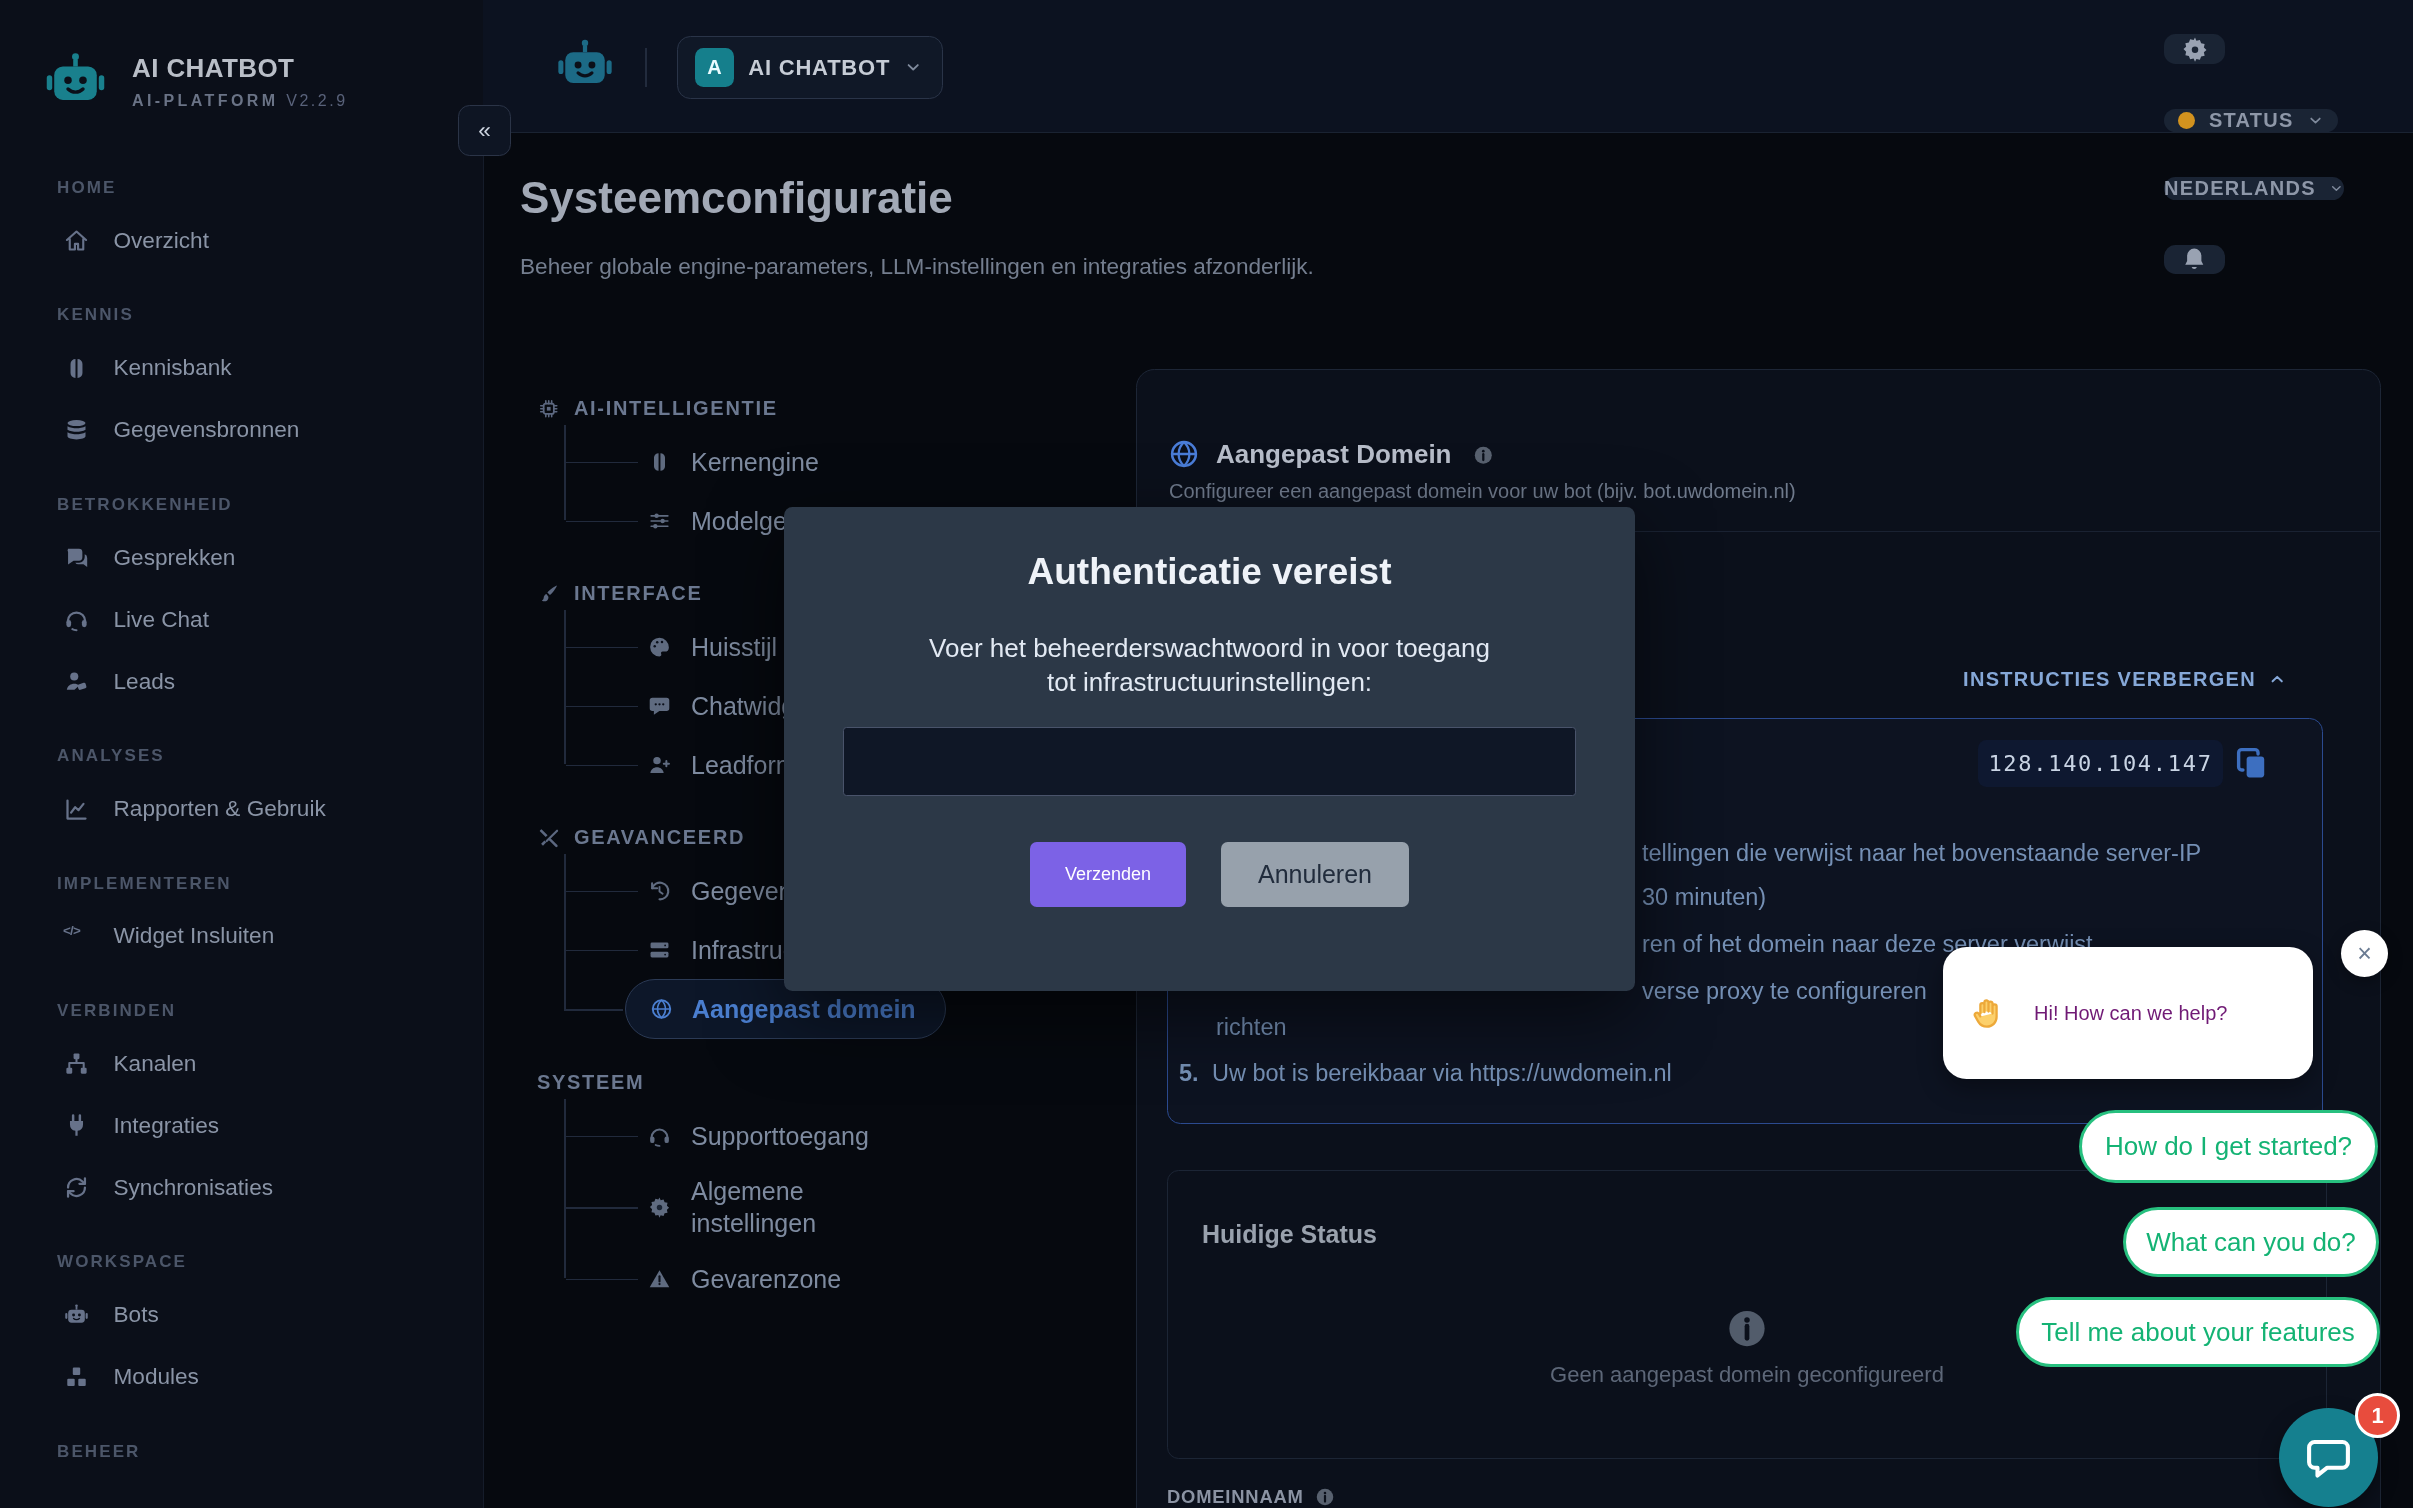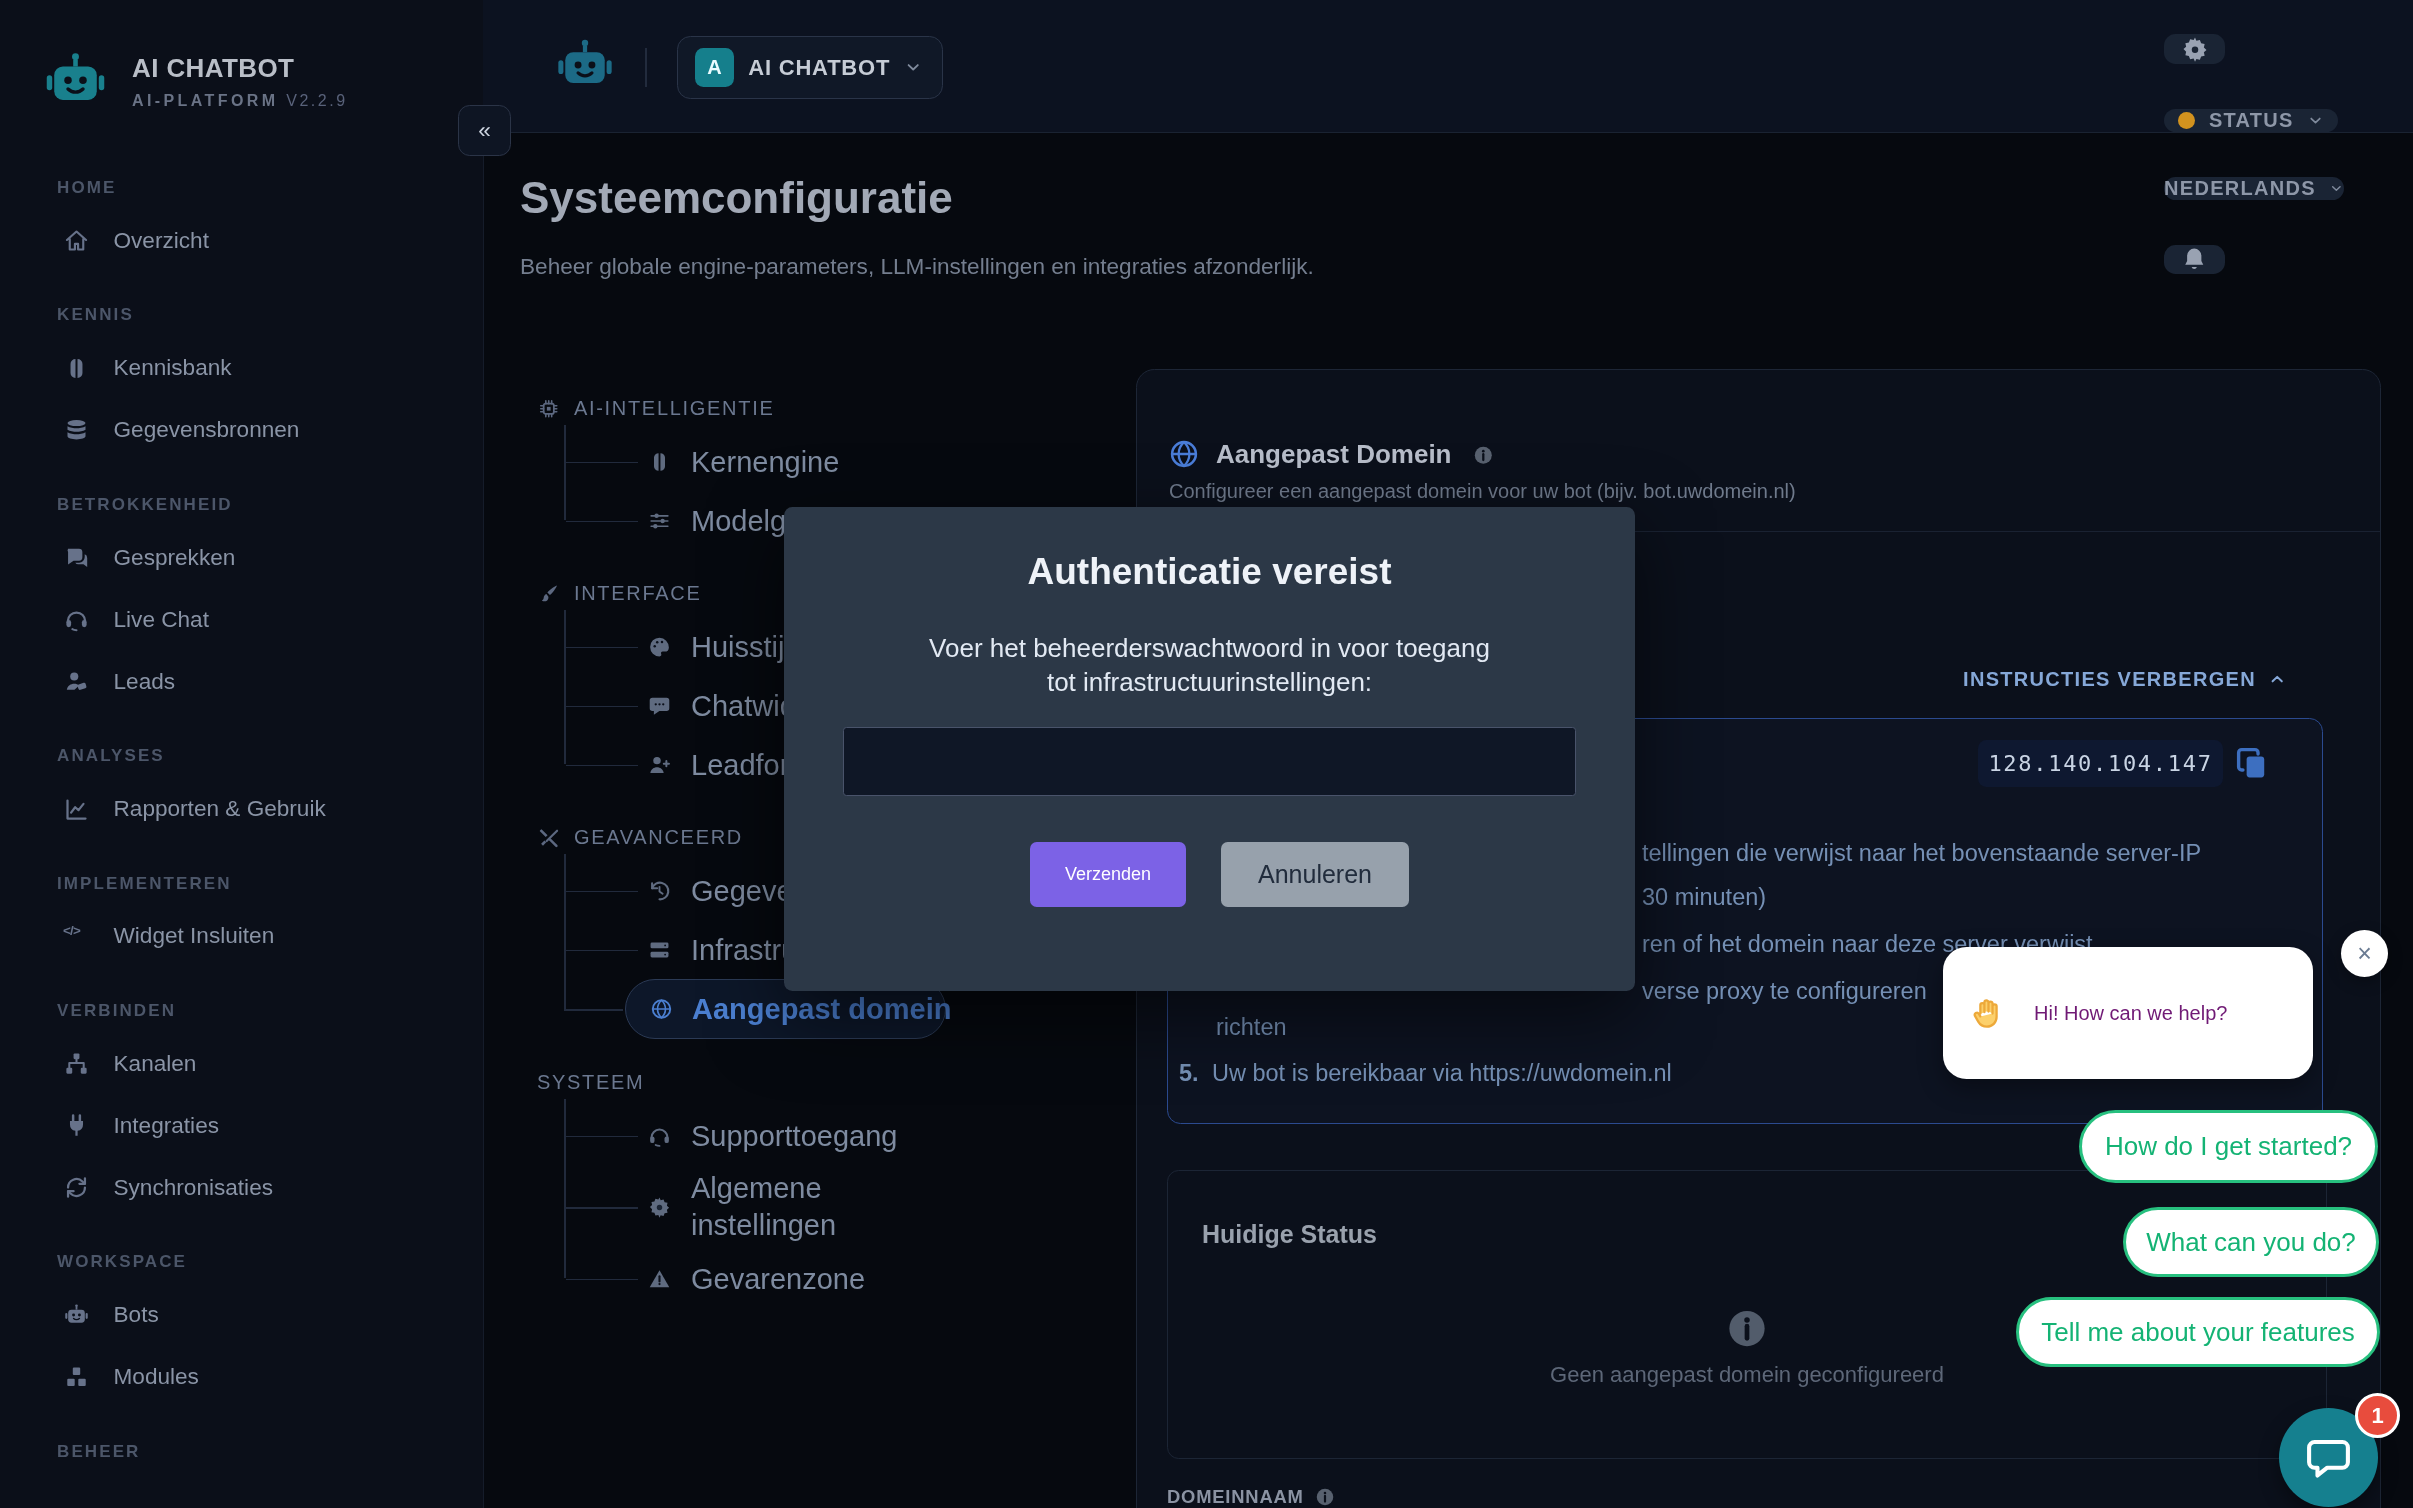--- a/index.html
+++ b/index.html
@@ -42,28 +42,28 @@
   .hbtn .ch{width:17px;height:17px;color:#7f8a9c;}
   .hbtn .gear{width:30px;height:30px;color:#99a2b2;}
   .hbtn .bell{width:28.5px;height:28.5px;color:#99a2b2;}
   
   #ptitle{position:absolute;left:520px;top:173px;font-size:44px;font-weight:bold;color:#a2a9b6;}
   #psub{position:absolute;left:520px;top:254px;font-size:22.6px;color:#747e8f;}
   
   #subnav{position:absolute;left:520px;top:365px;width:469px;}
   .ssec-head{display:flex;align-items:center;gap:13.4px;height:27px;padding-left:17px;color:#6b7890;}
   .ssec-head .ic{width:23.5px;height:23.5px;color:#5c6880;}
-  .ssec-head .lb{font-size:20px;font-weight:normal;letter-spacing:1.7px;}
+  .ssec-head .lb{font-size:20px;font-weight:bold;letter-spacing:1.7px;}
   .ssec{margin-top:30px;}
   .tree{position:relative;margin-top:10px;}
   .tree::before{content:'';position:absolute;left:44px;top:-6.7px;bottom:30px;width:1.7px;background:#212a3c;}
   .srow{position:relative;height:59px;}
   .srow::before{content:'';position:absolute;left:46px;top:50%;width:72px;height:1.7px;background:#212a3c;}
   .srow .sicon{position:absolute;left:127px;top:50%;transform:translateY(-50%);width:25px;height:25px;color:#5f6b80;}
-  .srow .slabel{position:absolute;left:171px;top:50%;transform:translateY(-50%);font-size:29px;color:#7e8ba0;white-space:nowrap;}
+  .srow .slabel{position:absolute;left:171px;top:50%;transform:translateY(-50%);font-size:25px;color:#7e8ba0;white-space:nowrap;}
   .srow.tall{height:84px;}
   .srow.tall .slabel{white-space:normal;width:210px;line-height:1.28;}
   .srow.active{margin-left:105px;width:321px;height:60px;background:#0d1729;
                border:1.3px solid #2b3a55;border-radius:837px;box-sizing:border-box;}
   .srow.active::before{left:-62px;width:59px;}
   .srow.active .sicon{left:22.6px;color:#4b7fd0;}
   .srow.active .slabel{left:66px;color:#4b7fd0;font-weight:bold;}
   
   #card{position:absolute;left:1136px;top:369px;width:1245px;height:1173px;background:#0b101b;
         border:0.8px solid #1d2636;border-radius:18.4px;box-sizing:border-box;}

